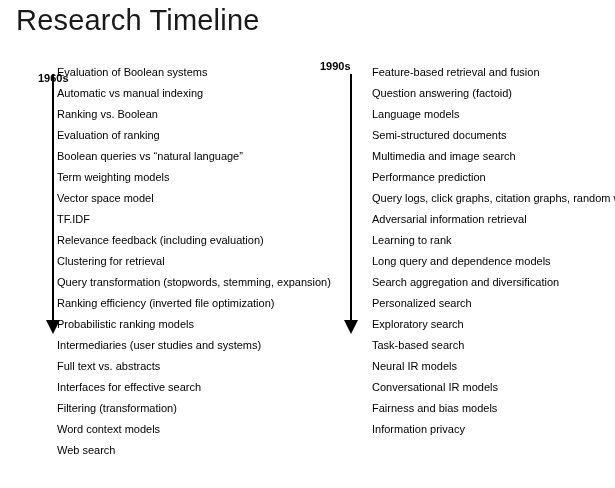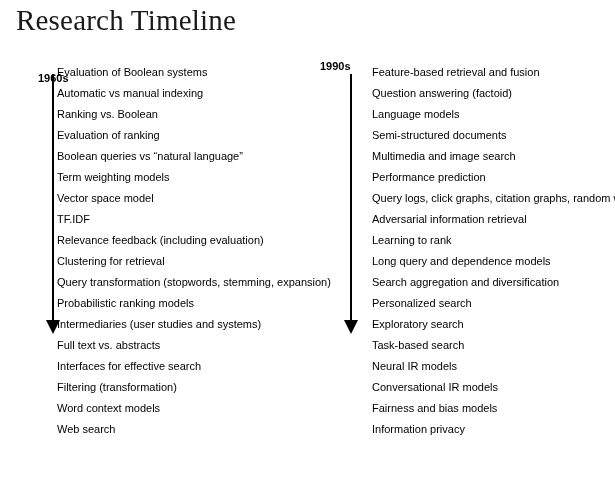--- a/index.html
+++ b/index.html
@@ -16,21 +16,20 @@
     position: relative;
   }
   #title {
     position: absolute;
     left: 16px;
     top: 4px;
     font-size: 29px;
     font-weight: normal;
     letter-spacing: 0.2px;
     color: #1a1a1a;
-    font-family: Liberation Serif, serif;
   }
   .column {
     position: absolute;
     top: 60px;
   }
   #col-left { left: 18px; }
   #col-right { left: 320px; }
   .decade-label {
     position: absolute;
     top: 0px;
@@ -96,20 +95,21 @@
     <div class="item">Automatic vs manual indexing</div>
     <div class="item">Ranking vs. Boolean</div>
     <div class="item">Evaluation of ranking</div>
     <div class="item">Boolean queries vs “natural language”</div>
     <div class="item">Term weighting models</div>
     <div class="item">Vector space model</div>
     <div class="item">TF.IDF</div>
     <div class="item">Relevance feedback (including evaluation)</div>
     <div class="item">Clustering for retrieval</div>
     <div class="item">Query transformation (stopwords, stemming, expansion)</div>
+    <div class="item">Ranking efficiency (inverted file optimization)</div>
     <div class="item">Probabilistic ranking models</div>
     <div class="item">Intermediaries (user studies and systems)</div>
     <div class="item">Full text vs. abstracts</div>
     <div class="item">Interfaces for effective search</div>
     <div class="item">Filtering (transformation)</div>
     <div class="item">Word context models</div>
     <div class="item">Web search</div>
   </div>
 </div>
 

